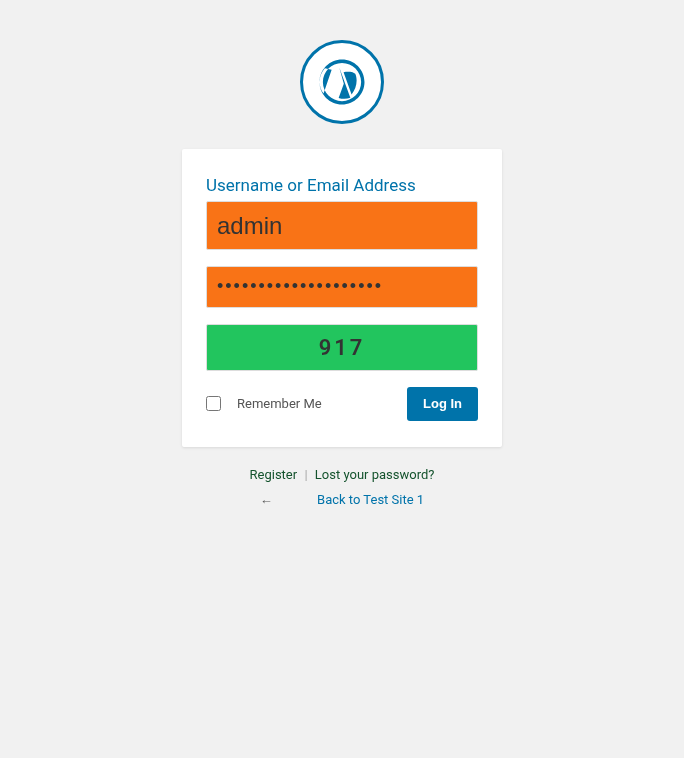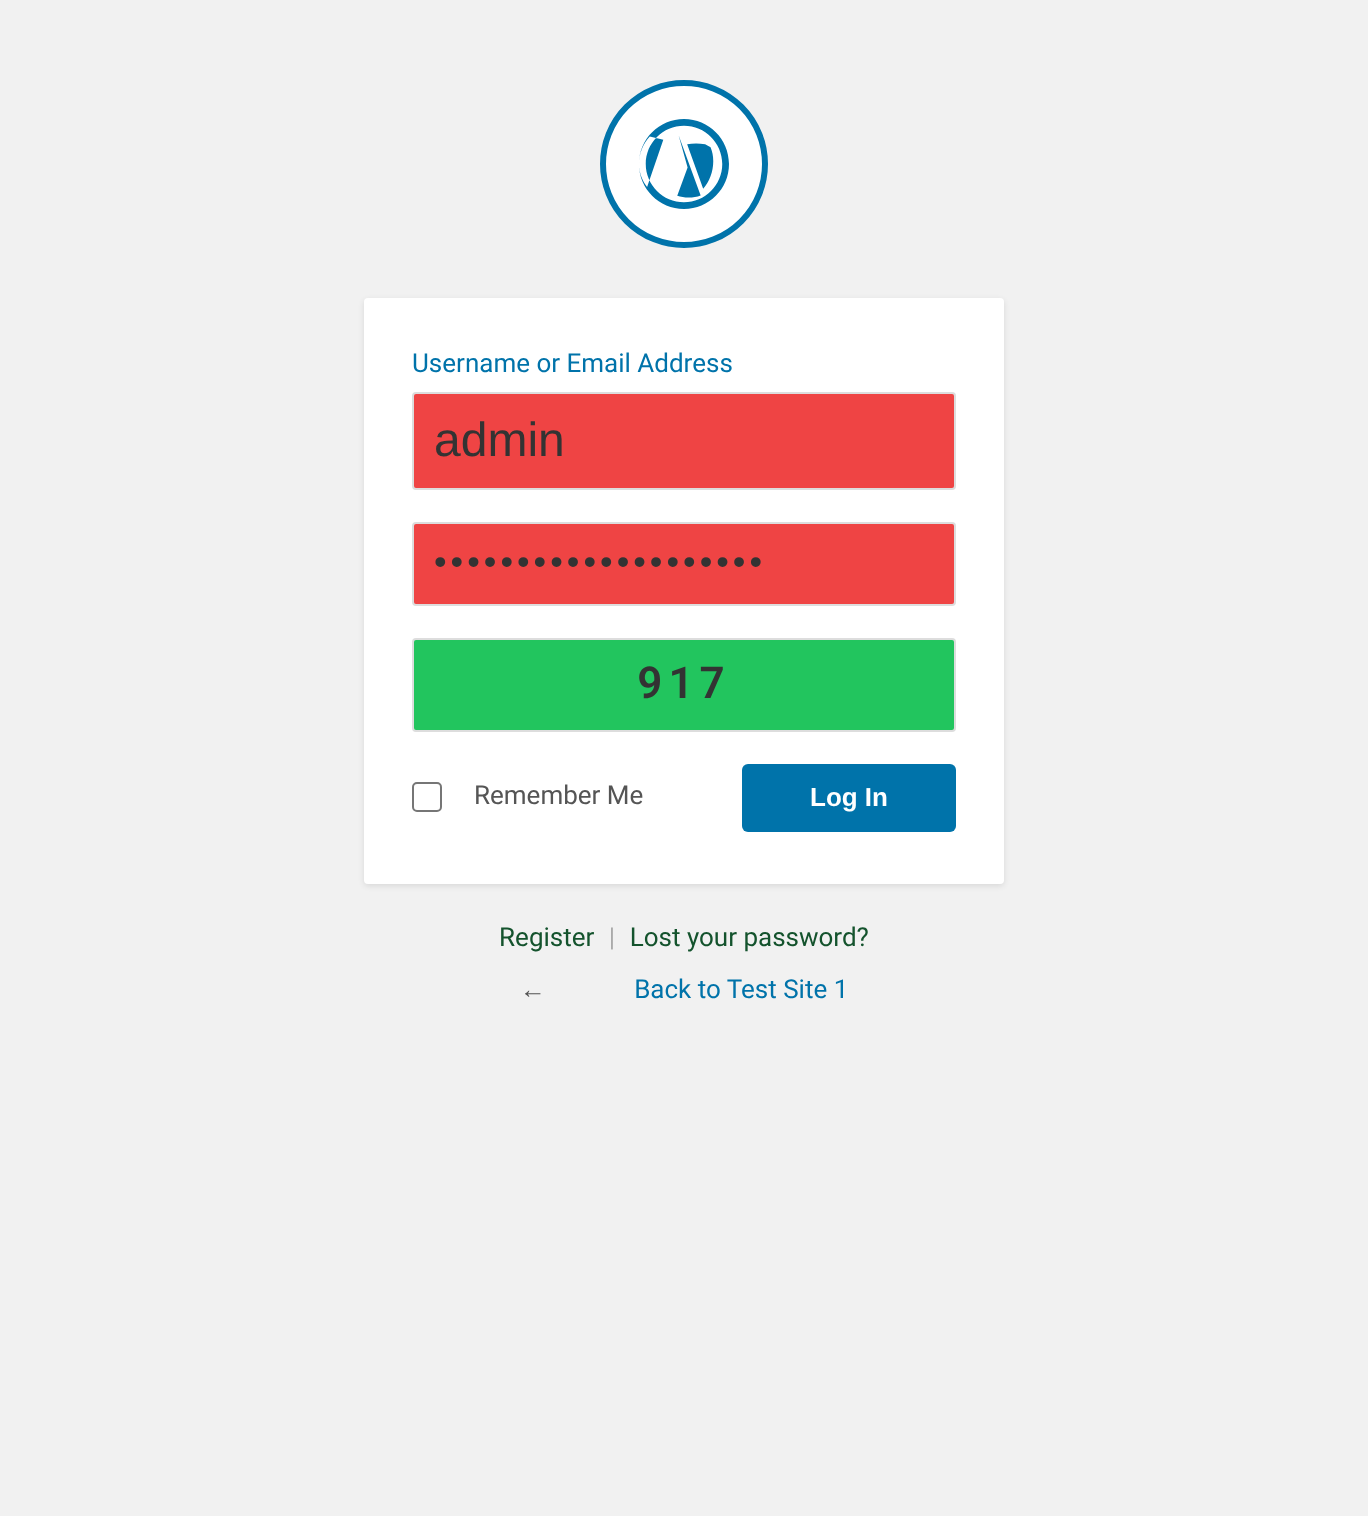--- a/index.html
+++ b/index.html
@@ -47,38 +47,38 @@
       border-radius: 2px;
       box-shadow: 0 1px 3px rgba(0,0,0,0.1);
     }
 
     .form-group {
       margin-bottom: 16px;
     }
 
     .form-label {
       display: block;
-      font-size: 13px;
+      font-size: 17px;
       font-weight: 400;
       margin-bottom: 6px;
       color: #0073aa;
     }
 
     .form-label.dark {
       color: #444;
     }
 
     .form-input {
       width: 100%;
       padding: 8px 10px;
       border: 1px solid #ddd;
       border-radius: 2px;
       font-size: 24px;
       color: #333;
-      background: #ef4444;
+      background: #f97316;
       outline: none;
       line-height: 1.3;
     }
 
     .form-input.password-field {
       font-size: 18px;
       letter-spacing: 2px;
     }
 
     .security-code-display {
@@ -132,21 +132,21 @@
       font-size: 13px;
       color: #555;
       cursor: pointer;
     }
 
     .login-button {
       background-color: #0073aa;
       color: #fff;
       border: none;
       border-radius: 3px;
-      padding: 8px 34px;
+      padding: 8px 16px;
       font-size: 13px;
       font-weight: 600;
       cursor: pointer;
       line-height: 1.4;
     }
 
     .login-links {
       margin-top: 20px;
       text-align: center;
       font-size: 13px;

